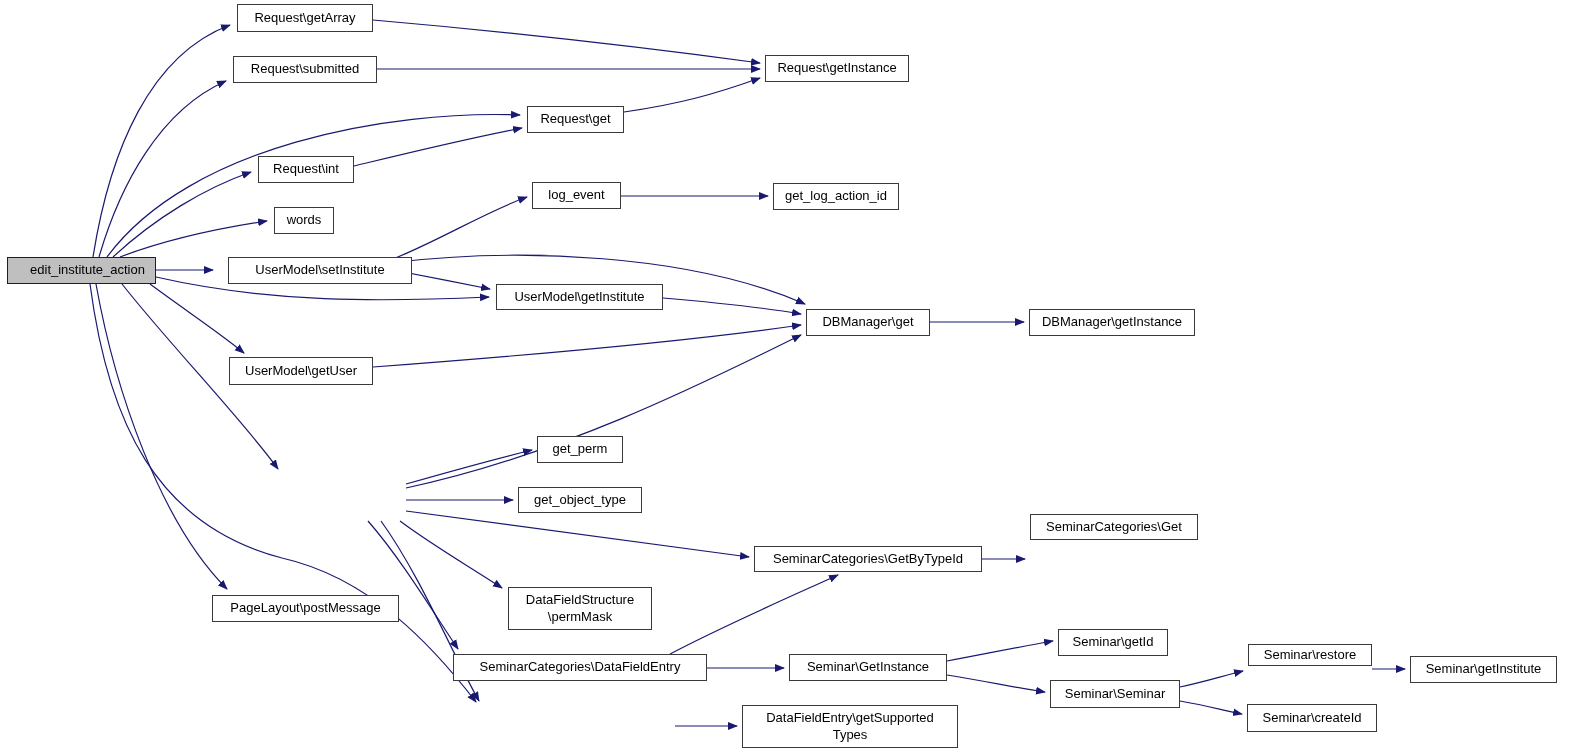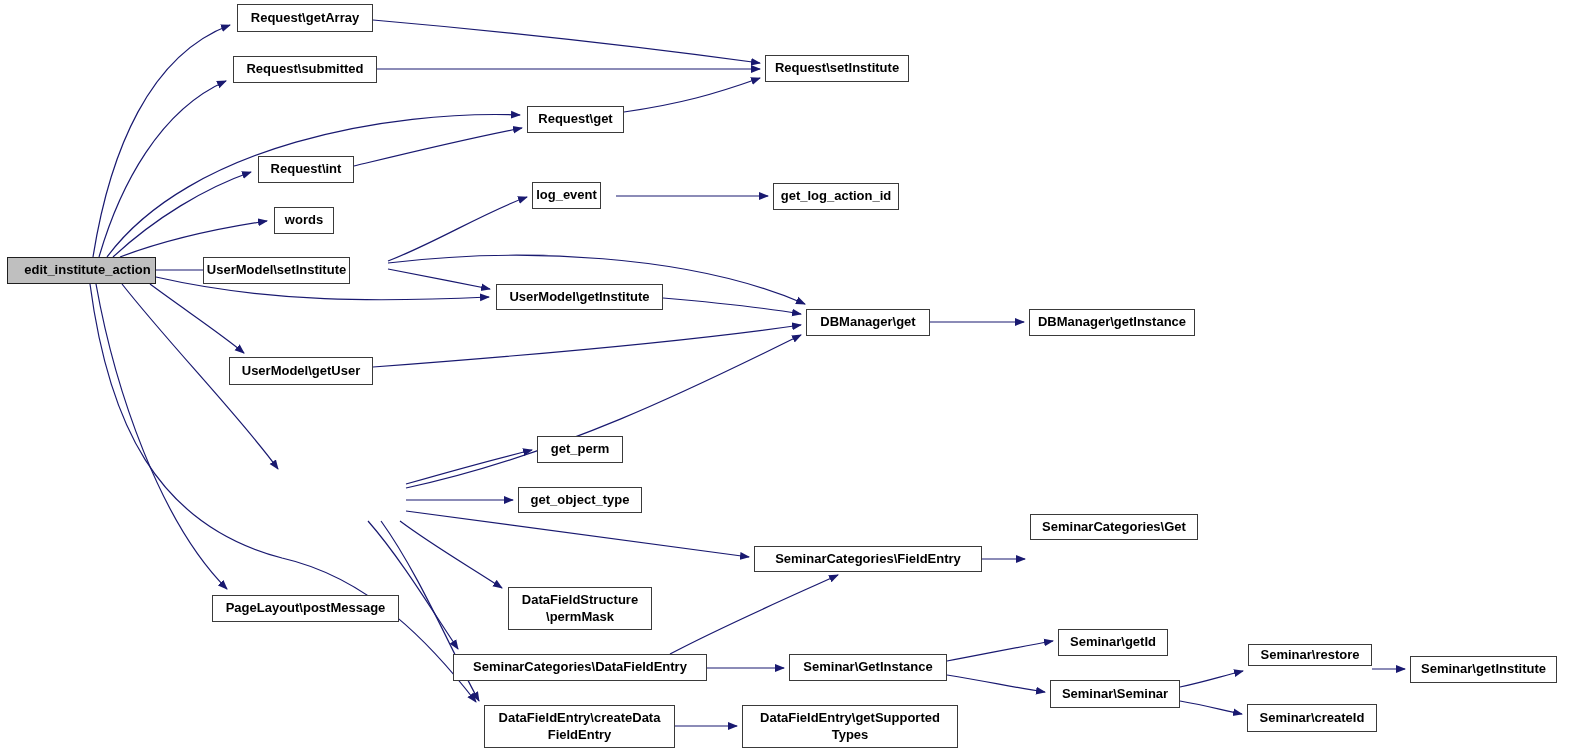--- a/index.html
+++ b/index.html
@@ -2,21 +2,21 @@
 <html><head>
 <meta charset="utf-8">
 <style>
   html,body{margin:0;padding:0;background:#ffffff;}
   .canvas{position:relative;width:1595px;height:753px;background:#ffffff;overflow:hidden;
           font-family:"Liberation Sans",sans-serif;}
   svg.edges{position:absolute;left:0;top:0;}
   svg.edges path{fill:none;stroke:#191970;stroke-width:1.2;}
   .node{position:absolute;box-sizing:border-box;background:#ffffff;border:1.4px solid #3a3a3a;
         display:flex;flex-direction:column;align-items:center;justify-content:center;
-        font-size:13px;color:#000;line-height:1.3;white-space:nowrap;z-index:2;font-weight:bold;}
+        font-size:13px;color:#000;line-height:1.3;white-space:nowrap;z-index:2;}
   .node.root{background:#bfbfbf;border-color:#1f1f1f;padding-left:12px;}
   .node span{display:block;}
 </style>
 </head>
 <body>
 
 <div class="canvas">
 
   <svg class="edges" width="1595" height="753">
     <defs>
@@ -67,38 +67,38 @@
   <div class="node root" style="left:7px;top:257px;width:149px;height:27px">
       <span>edit_institute_action</span>
     </div>
   <div class="node" style="left:237px;top:4px;width:136px;height:28px">
       <span>Request\getArray</span>
     </div>
   <div class="node" style="left:233px;top:56px;width:144px;height:27px">
       <span>Request\submitted</span>
     </div>
   <div class="node" style="left:765px;top:55px;width:144px;height:27px">
-      <span>Request\setInstitute</span>
+      <span>Request\getInstance</span>
     </div>
   <div class="node" style="left:527px;top:106px;width:97px;height:27px">
       <span>Request\get</span>
     </div>
   <div class="node" style="left:258px;top:156px;width:96px;height:27px">
       <span>Request\int</span>
     </div>
   <div class="node" style="left:274px;top:207px;width:60px;height:27px">
       <span>words</span>
     </div>
-  <div class="node" style="left:532px;top:182px;width:69px;height:27px">
+  <div class="node" style="left:532px;top:182px;width:89px;height:27px">
       <span>log_event</span>
     </div>
   <div class="node" style="left:773px;top:183px;width:126px;height:27px">
       <span>get_log_action_id</span>
     </div>
-  <div class="node" style="left:203px;top:257px;width:147px;height:27px">
+  <div class="node" style="left:228px;top:257px;width:184px;height:27px">
       <span>UserModel\setInstitute</span>
     </div>
   <div class="node" style="left:496px;top:284px;width:167px;height:26px">
       <span>UserModel\getInstitute</span>
     </div>
   <div class="node" style="left:229px;top:357px;width:144px;height:28px">
       <span>UserModel\getUser</span>
     </div>
   <div class="node" style="left:806px;top:309px;width:124px;height:27px">
       <span>DBManager\get</span>
@@ -113,21 +113,21 @@
       <span>get_object_type</span>
     </div>
   <div class="node" style="left:508px;top:587px;width:144px;height:43px">
       <span>DataFieldStructure</span>
       <span>\permMask</span>
     </div>
   <div class="node" style="left:212px;top:595px;width:187px;height:27px">
       <span>PageLayout\postMessage</span>
     </div>
   <div class="node" style="left:754px;top:546px;width:228px;height:26px">
-      <span>SeminarCategories\FieldEntry</span>
+      <span>SeminarCategories\GetByTypeId</span>
     </div>
   <div class="node" style="left:1030px;top:514px;width:168px;height:26px">
       <span>SeminarCategories\Get</span>
     </div>
   <div class="node" style="left:453px;top:654px;width:254px;height:27px">
       <span>SeminarCategories\DataFieldEntry</span>
     </div>
   <div class="node" style="left:789px;top:654px;width:158px;height:27px">
       <span>Seminar\GetInstance</span>
     </div>
@@ -139,22 +139,18 @@
     </div>
   <div class="node" style="left:1248px;top:644px;width:124px;height:22px">
       <span>Seminar\restore</span>
     </div>
   <div class="node" style="left:1247px;top:704px;width:130px;height:28px">
       <span>Seminar\createId</span>
     </div>
   <div class="node" style="left:1410px;top:656px;width:147px;height:27px">
       <span>Seminar\getInstitute</span>
     </div>
-  <div class="node" style="left:484px;top:705px;width:191px;height:43px">
-      <span>DataFieldEntry\createData</span>
-      <span>FieldEntry</span>
-    </div>
   <div class="node" style="left:742px;top:705px;width:216px;height:43px">
       <span>DataFieldEntry\getSupported</span>
       <span>Types</span>
     </div>
 
 </div>
 
 </body></html>

